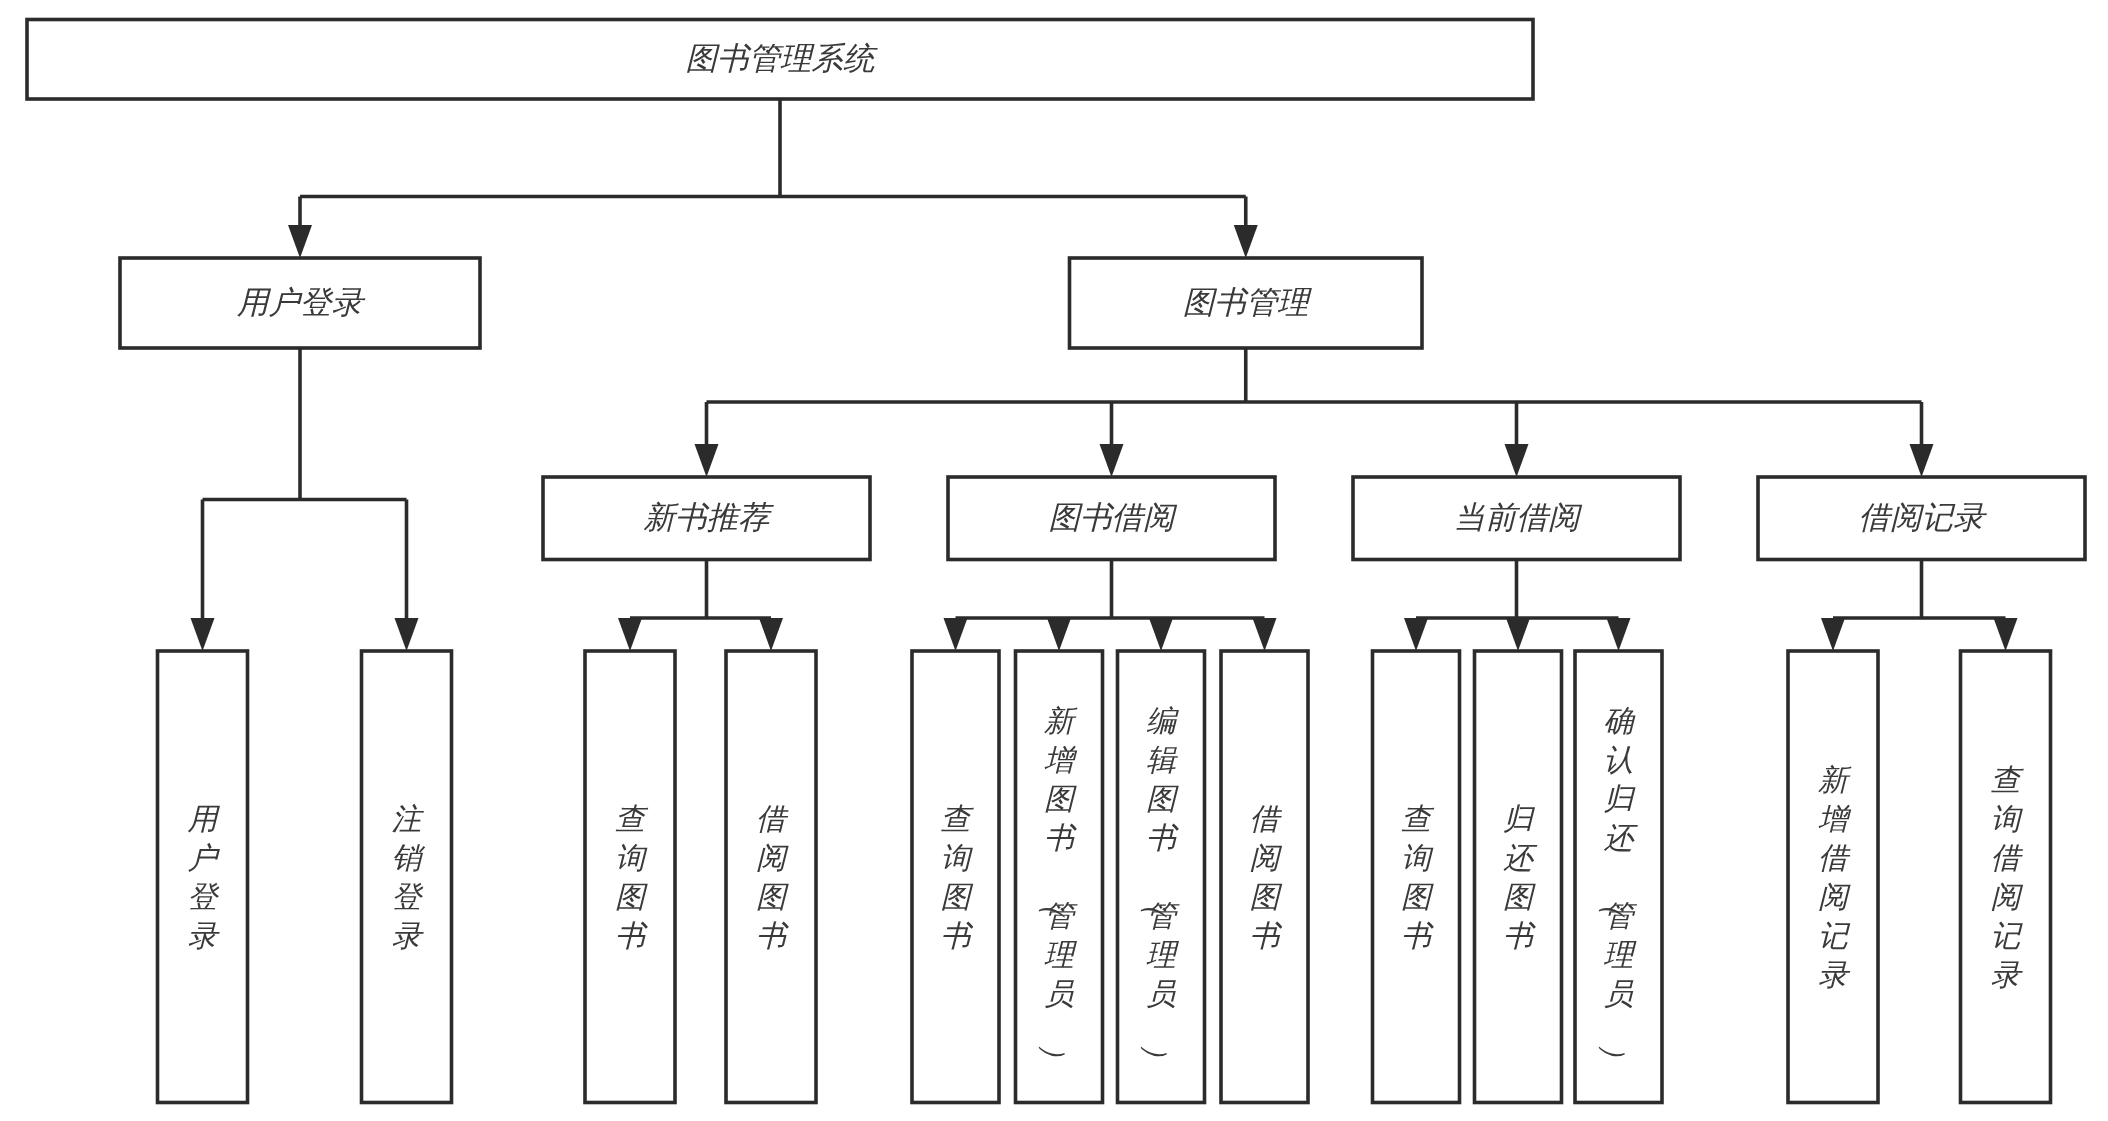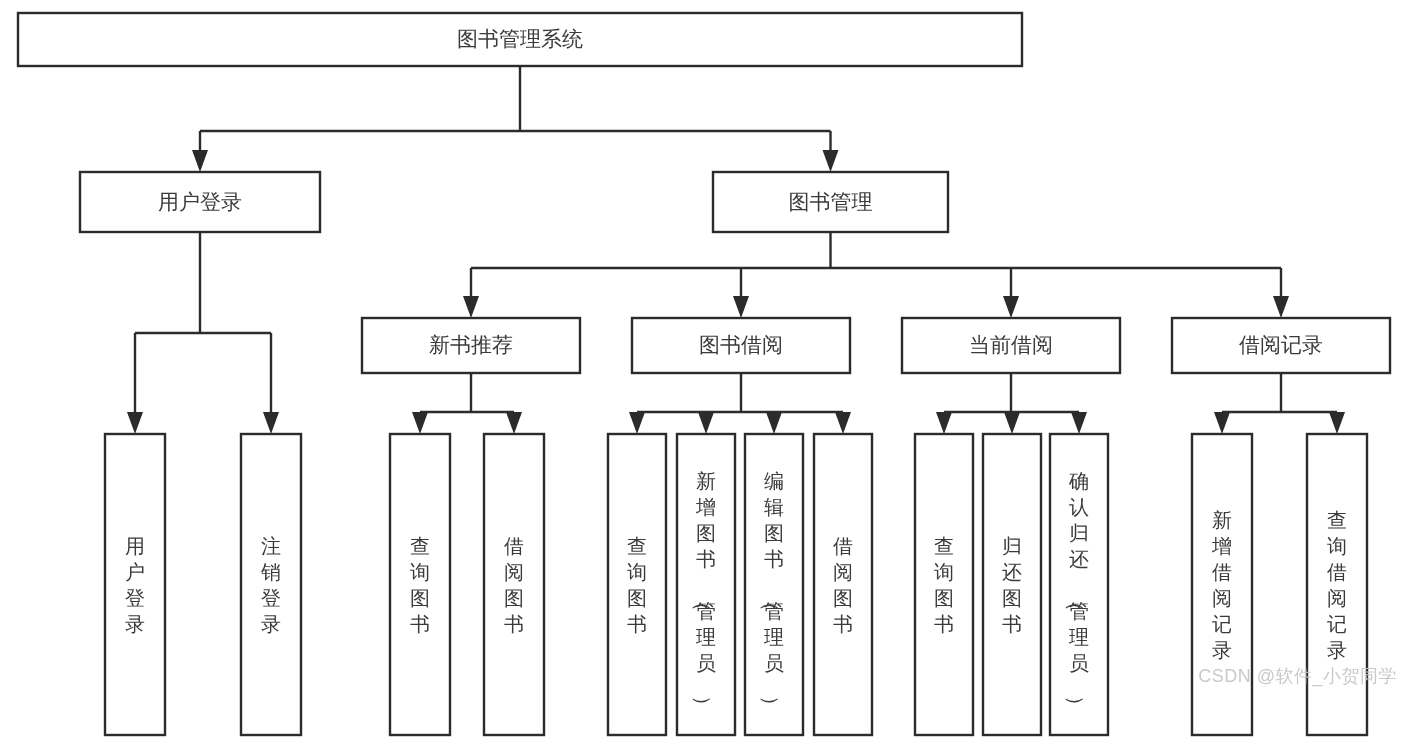--- a/index.html
+++ b/index.html
@@ -13,20 +13,21 @@
     font-family: "Liberation Sans", "DejaVu Sans", sans-serif;
     overflow: hidden;
     position: relative;
   }
   #diagram-root {
     position: absolute;
     left: 0;
     top: 0;
     width: 1405px;
     height: 694px;
+    font-style: italic;
   }
   svg#flowchart {
     display: block;
     width: 1405px;
     height: 747px;
   }
   .node-box {
     fill: #ffffff;
     stroke: #2b2b2b;
     stroke-width: 2.4;
@@ -204,14 +205,13 @@
           <rect x="1192" y="434" width="60" height="301" class="node-box"></rect>
           <text x="1222" class="leaf-label"><tspan x="1222" y="526.5">新</tspan><tspan x="1222" y="552.5">增</tspan><tspan x="1222" y="578.5">借</tspan><tspan x="1222" y="604.5">阅</tspan><tspan x="1222" y="630.5">记</tspan><tspan x="1222" y="656.5">录</tspan></text>
         </g>
         <g>
           <rect x="1307" y="434" width="60" height="301" class="node-box"></rect>
           <text x="1337" class="leaf-label"><tspan x="1337" y="526.5">查</tspan><tspan x="1337" y="552.5">询</tspan><tspan x="1337" y="578.5">借</tspan><tspan x="1337" y="604.5">阅</tspan><tspan x="1337" y="630.5">记</tspan><tspan x="1337" y="656.5">录</tspan></text>
         </g>
       </g>
 
   </svg>
-  <div class="watermark">CSDN @软件_小贺同学</div>
 </div>
 
 </body></html>

